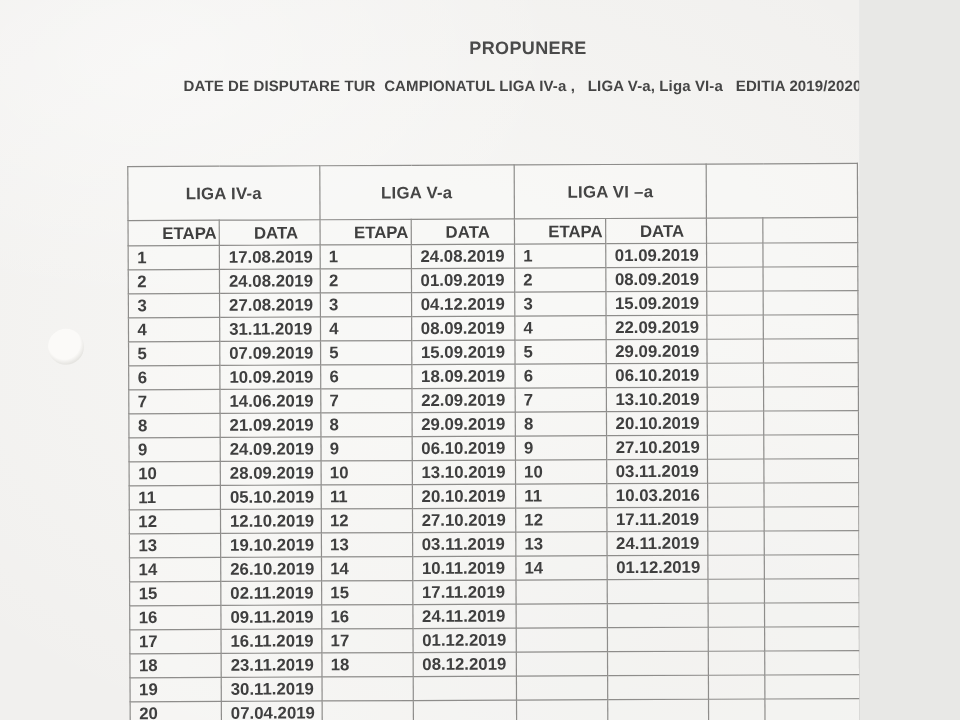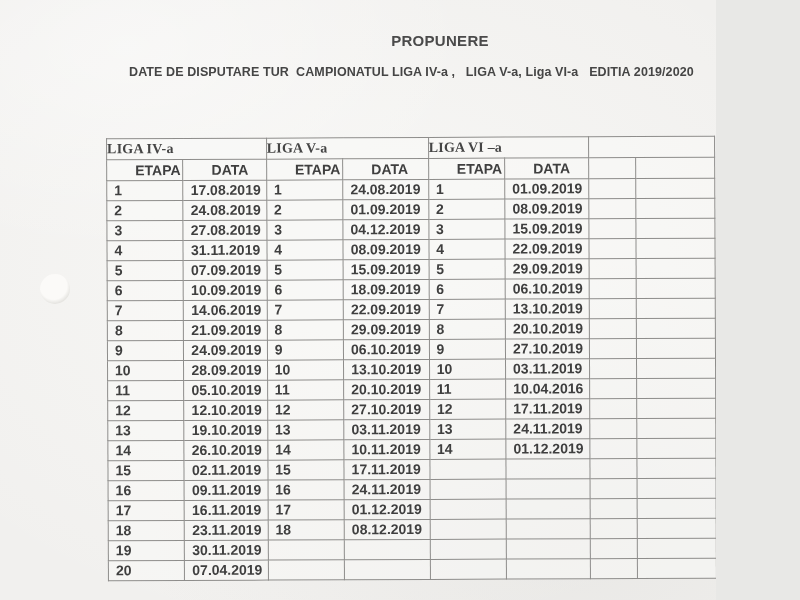--- a/index.html
+++ b/index.html
@@ -28,21 +28,21 @@
     position:absolute;
     top:32px;left:60px;width:760px;
     text-align:center;
     font-size:15px;
     font-weight:bold;
     letter-spacing:0.3px;
     color:#4a4a4a;
   }
   .subtitle{
     position:absolute;
-    top:65px;left:129px;
+    top:65px;left:153px;
     font-size:12.5px;
     font-weight:bold;
     white-space:pre;
     letter-spacing:0.1px;
     color:#454545;
   }
   .smudge{
     position:absolute;
     left:40px;top:274px;
     width:30px;height:30px;
@@ -66,24 +66,24 @@
     color:var(--ink);
     padding:0 2px 0 7px;
     text-align:left;
     vertical-align:middle;
     overflow:hidden;
     white-space:nowrap;
     line-height:19px;
   }
   table.sched thead th{height:20px;line-height:20px;padding-left:28px;}
   table.sched th.league{
-    padding:0;
+    text-align:center;
+    padding:12px;
     letter-spacing:0.2px;
     color:#454545;
-    font-family:Liberation Serif, serif;
   }
   table.sched td.c-et{padding-left:7px;}
   table.sched td.c-dt{padding-left:7px;}
 </style>
 </head>
 <body>
 
 <div class="page">
 
   <div class="title">PROPUNERE</div>
@@ -221,21 +221,21 @@
           <td class="c-dt">03.11.2019</td>
           <td class="c-et"></td>
           <td class="c-dt"></td>
         </tr>
         <tr>
           <td class="c-et">11</td>
           <td class="c-dt">05.10.2019</td>
           <td class="c-et">11</td>
           <td class="c-dt">20.10.2019</td>
           <td class="c-et">11</td>
-          <td class="c-dt">10.04.2016</td>
+          <td class="c-dt">10.03.2016</td>
           <td class="c-et"></td>
           <td class="c-dt"></td>
         </tr>
         <tr>
           <td class="c-et">12</td>
           <td class="c-dt">12.10.2019</td>
           <td class="c-et">12</td>
           <td class="c-dt">27.10.2019</td>
           <td class="c-et">12</td>
           <td class="c-dt">17.11.2019</td>

